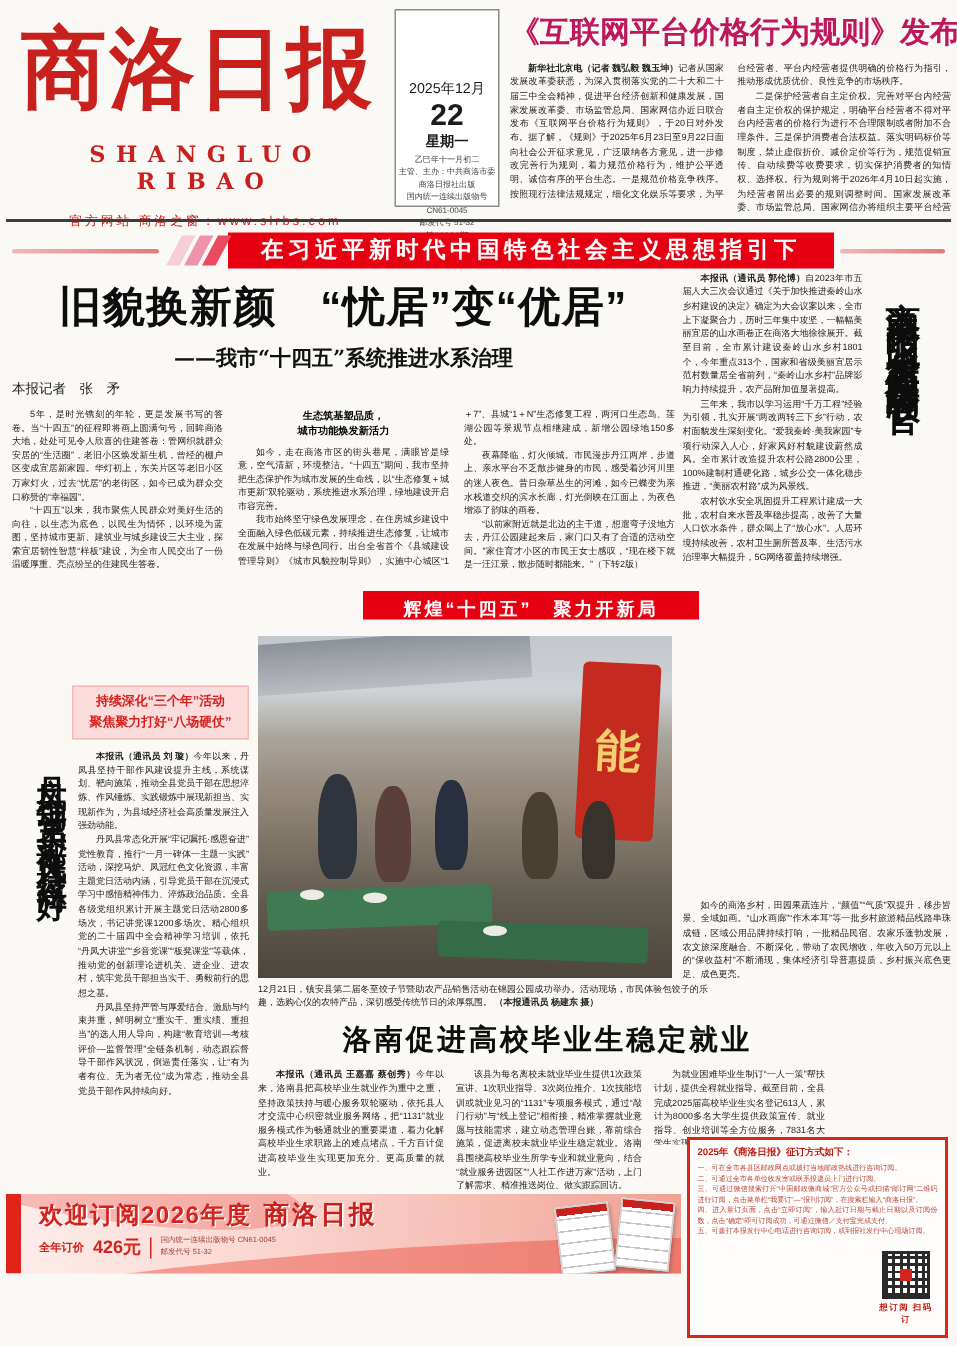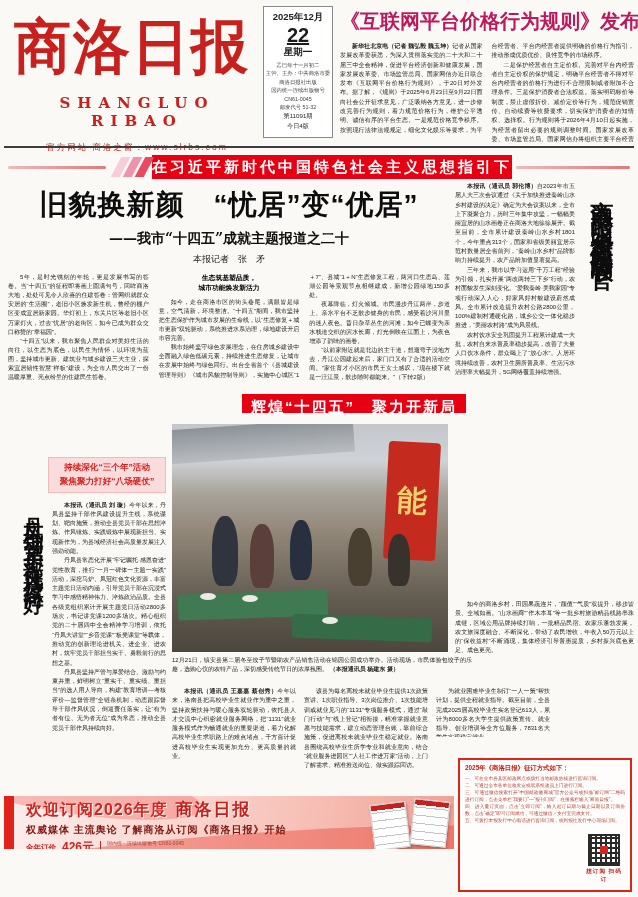--- a/index.html
+++ b/index.html
@@ -5,22 +5,22 @@
   html,body{margin:0;padding:0;}
   body{background:#e9e7e2;font-family:"Liberation Sans",sans-serif;}
   .page{position:relative;width:638px;height:897px;background:#fbf9f5;margin:0 auto;overflow:hidden;color:#1c1c1c;}
 
   
   .brand{position:absolute;left:14px;top:2px;width:246px;}
   .brand-cn{font-family:"DejaVu Serif",serif;font-weight:900;font-size:57px;line-height:1.55;color:#c8201d;letter-spacing:2px;transform:scaleY(1.04);white-space:nowrap;}
   .brand-en{margin-top:4px;font-family:"DejaVu Serif",serif;font-weight:700;font-size:15px;color:#c8201d;letter-spacing:7px;text-align:center;}
   .brand-site{margin-top:12px;font-size:8.5px;color:#c8201d;letter-spacing:2px;text-align:center;}
   .datebox{position:absolute;left:263px;top:6px;width:70px;height:132px;border:1px solid #8a8a8a;background:#fff;text-align:center;padding-top:4px;box-sizing:border-box;}
-  .db-ym{font-size:9.5px;font-weight:bold;}
-  .db-day{font-size:20px;font-weight:bold;line-height:1.1;text-decoration:underline;}
+  .db-ym{font-size:9.5px;font-weight:normal;margin-top:42px;}
+  .db-day{font-size:20px;font-weight:bold;line-height:1.1;}
   .db-week{font-size:9.5px;font-weight:bold;margin-bottom:2px;}
   .db-s{font-size:5.6px;color:#444;line-height:1.5;transform:scale(.96);}
   .db-s2{font-size:6.2px;color:#222;line-height:1.55;}
 
   
   .toparticle{position:absolute;left:340px;top:8px;width:294px;}
   .top-hl{font-size:20px;font-weight:900;letter-spacing:0;white-space:nowrap;color:#be185d;}
   .top-body{margin-top:7px;height:104px;overflow:hidden;column-count:2;column-gap:9px;font-size:6px;line-height:1.55;text-align:justify;color:#222;}
   .np-p{margin:0;text-indent:2em;}
   .np-b{font-weight:bold;}
@@ -29,32 +29,32 @@
 
   
   .sloganrow{position:absolute;left:8px;top:155px;width:622px;height:24px;display:flex;align-items:center;}
   .sl-line{height:3px;background:linear-gradient(90deg,#f0b9b9,#e07a7a);border-radius:2px;}
   .sl-left{width:98px;}
   .sl-right{flex:1;margin-left:4px;}
   .slash{width:9px;height:20px;transform:skewX(-28deg);margin-right:3px;}
   .slash1{background:#f6cdd9;margin-left:10px;}
   .slash2{background:#ef93ad;}
   .slash3{background:#e84a5f;}
-  .sloganbox{background:#e60012;color:#fff;font-weight:bold;font-size:15px;letter-spacing:3px;line-height:24px;height:24px;padding:0 0;white-space:nowrap;}
+  .sloganbox{background:#e60012;color:#fff;font-weight:bold;font-size:15px;letter-spacing:3px;line-height:24px;height:24px;padding:0 22px;white-space:nowrap;}
 
   
   .mainart{position:absolute;left:8px;top:186px;width:442px;}
   .main-hl{font-size:28px;font-weight:900;text-align:center;letter-spacing:1px;color:#0d0d0d;white-space:nowrap;}
   .main-sub{font-family:"DejaVu Serif",serif;font-size:14px;font-weight:bold;text-align:center;margin-top:6px;color:#111;}
-  .main-by{font-size:9px;text-align:center;margin-top:5px;color:#222;}
+  .main-by{font-size:9px;text-align:left;margin-top:5px;color:#222;}
   .main-body{margin-top:7px;height:146px;overflow:hidden;column-count:3;column-gap:10px;font-size:6px;line-height:1.52;text-align:justify;color:#222;}
   .crosshead{font-weight:900;font-size:6.8px;text-align:center;text-indent:0;margin:4px 0;white-space:pre-line;color:#000;}
 
   
-  .hhbanner{position:absolute;left:242px;top:394px;width:224px;height:19px;background:#e60012;color:#fff;font-weight:900;font-size:15px;letter-spacing:2px;text-align:center;line-height:25px;white-space:nowrap;}
+  .hhbanner{position:absolute;left:242px;top:394px;width:224px;height:19px;background:#e60012;color:#fff;font-weight:900;font-size:12px;letter-spacing:2px;text-align:center;line-height:25px;white-space:nowrap;}
 
   
   .photo{position:absolute;left:172px;top:424px;width:276px;height:228px;overflow:hidden;background:
     linear-gradient(180deg,#c3c6cb 0%,#cfd2d6 16%,#a9a49c 30%,#958a7c 45%,#7e7568 60%,#615a4f 78%,#4c463d 100%);}
   .ph-couplet{position:absolute;right:10px;top:18px;width:52px;height:118px;background:#c42a1e;border-radius:4px;transform:rotate(3deg);display:flex;align-items:center;justify-content:center;}
   .ph-couplet span{color:#f2cf6f;font-weight:900;font-size:30px;font-family:"DejaVu Serif",serif;}
   .ph-awning{position:absolute;left:-8px;top:0;width:190px;height:34px;background:linear-gradient(180deg,#8d9298,#b9bdc2);transform:rotate(-4deg);}
   .ph-table1{position:absolute;left:6px;bottom:34px;width:150px;height:26px;background:#3f7a52;border-radius:3px;transform:rotate(-2deg);}
   .ph-table2{position:absolute;left:120px;bottom:12px;width:140px;height:24px;background:#356b47;border-radius:3px;transform:rotate(2deg);}
   .ph-dish1,.ph-dish2,.ph-dish3{position:absolute;width:16px;height:7px;background:#eceae4;border-radius:50%;}
@@ -166,21 +166,21 @@
     <div class="sl-line sl-left"></div>
     <div class="slash slash1"></div>
     <div class="slash slash2"></div>
     <div class="slash slash3"></div>
     <div class="sloganbox">在习近平新时代中国特色社会主义思想指引下</div>
     <div class="sl-line sl-right"></div>
   </div>
 
   <div class="mainart">
     <div class="main-hl">旧貌换新颜　“忧居”变“优居”</div>
-    <div class="main-sub">——我市“十四五”成就主题报道之二十</div>
+    <div class="main-sub">——我市“十四五”系统推进水系治理</div>
     <div class="main-by">本报记者　张　矛</div>
     <div class="main-body">
       <p class="np-p">5年，是时光镌刻的年轮，更是发展书写的答卷。当“十四五”的征程即将画上圆满句号，回眸商洛大地，处处可见令人欣喜的住建答卷：管网织就群众安居的“生活圈”，老旧小区焕发新生机，曾经的棚户区变成宜居新家园。华灯初上，东关片区等老旧小区万家灯火，过去“忧居”的老街区，如今已成为群众交口称赞的“幸福园”。</p>
       <p class="np-p">“十四五”以来，我市聚焦人民群众对美好生活的向往，以生态为底色，以民生为情怀，以环境为蓝图，坚持城市更新、建筑业与城乡建设三大主业，探索宜居韧性智慧“样板”建设，为全市人民交出了一份温暖厚重、亮点纷呈的住建民生答卷。</p>
       <p class="np-p crosshead">生态筑基塑品质，
 城市功能焕发新活力</p>
       <p class="np-p">如今，走在商洛市区的街头巷尾，满眼皆是绿意，空气清新，环境整洁。“十四五”期间，我市坚持把生态保护作为城市发展的生命线，以“生态修复＋城市更新”双轮驱动，系统推进水系治理，绿地建设开启市容完善。</p>
       <p class="np-p">我市始终坚守绿色发展理念，在住房城乡建设中全面融入绿色低碳元素，持续推进生态修复，让城市在发展中始终与绿色同行。出台全省首个《县城建设管理导则》《城市风貌控制导则》，实施中心城区“1＋7”、县城“1＋N”生态修复工程，两河口生态岛、莲湖公园等景观节点相继建成，新增公园绿地150多处。</p>
       <p class="np-p">夜幕降临，灯火倾城。市民漫步丹江两岸，步道上、亲水平台不乏散步健身的市民，感受着沙河川里的迷人夜色。昔日杂草丛生的河滩，如今已蝶变为亲水栈道交织的滨水长廊，灯光倒映在江面上，为夜色增添了韵味的画卷。</p>
       <p class="np-p">“以前家附近就是北边的主干道，想遛弯子没地方去，丹江公园建起来后，家门口又有了合适的活动空间。”家住育才小区的市民王女士感叹，“现在楼下就是一汪江景，散步随时都能来。”（下转2版）</p>
@@ -235,20 +235,21 @@
     <div class="ph-dish1"></div>
     <div class="ph-dish2"></div>
     <div class="ph-dish3"></div>
   </div>
   <div class="caption">
     <span>12月21日，镇安县第二届冬至饺子节暨助农产品销售活动在锦园公园成功举办。活动现场，市民体验包饺子的乐趣，选购心仪的农特产品，深切感受传统节日的浓厚氛围。</span>
     <span class="cap-credit">（本报通讯员 杨建东 摄）</span>
   </div>
 
   <div class="luonan">
+    <div class="ln-hl">洛南促进高校毕业生稳定就业</div>
     <div class="ln-cols">
       <div class="ln-col ln-c1">
         <p class="np-p"><b class="np-b">本报讯（通讯员 王嘉嘉 蔡创秀）</b><span>今年以来，洛南县把高校毕业生就业作为重中之重，坚持政策扶持与暖心服务双轮驱动，依托县人才交流中心织密就业服务网络，把“1131”就业服务模式作为畅通就业的重要渠道，着力化解高校毕业生求职路上的难点堵点，千方百计促进高校毕业生实现更加充分、更高质量的就业。</span></p>
       </div>
       <div class="ln-col ln-c2">
         <p class="np-p">该县为每名离校未就业毕业生提供1次政策宣讲、1次职业指导、3次岗位推介、1次技能培训或就业见习的“1131”专项服务模式，通过“敲门行动”与“线上登记”相衔接，精准掌握就业意愿与技能需求，建立动态管理台账，靠前综合施策，促进离校未就业毕业生稳定就业。洛南县围绕高校毕业生所学专业和就业意向，结合“就业服务进园区”“人社工作进万家”活动，上门了解需求、精准推送岗位、做实跟踪回访。</p>
       </div>
       <div class="ln-col ln-c3">
         <p class="np-p">为就业困难毕业生制订“一人一策”帮扶计划，提供全程就业指导。截至目前，全县完成2025届高校毕业生实名登记613人，累计为8000多名大学生提供政策宣传、就业指导、创业培训等全方位服务，7831名大学生实现稳定就业。</p>
       </div>
@@ -272,21 +273,20 @@
 
   <div class="banner">
     <div class="bn-swoosh1"></div>
     <div class="bn-swoosh2"></div>
     <div class="bn-edge"></div>
     <div class="bn-content">
       <div class="bn-titlerow">
         <span class="bn-title">欢迎订阅2026年度</span>
         <span class="bn-brand">商洛日报</span>
       </div>
-      <div class="bn-slogan">权威媒体 主流舆论 了解商洛从订阅《商洛日报》开始</div>
       <div class="bn-pricerow">
         <span class="bn-pricelabel">全年订价</span>
         <span class="bn-price">426元</span>
         <span class="bn-div"></span>
         <span class="bn-issn">
           <span>国内统一连续出版物号 CN61-0045</span><br>
           <span>邮发代号 51-32</span>
         </span>
       </div>
     </div>

